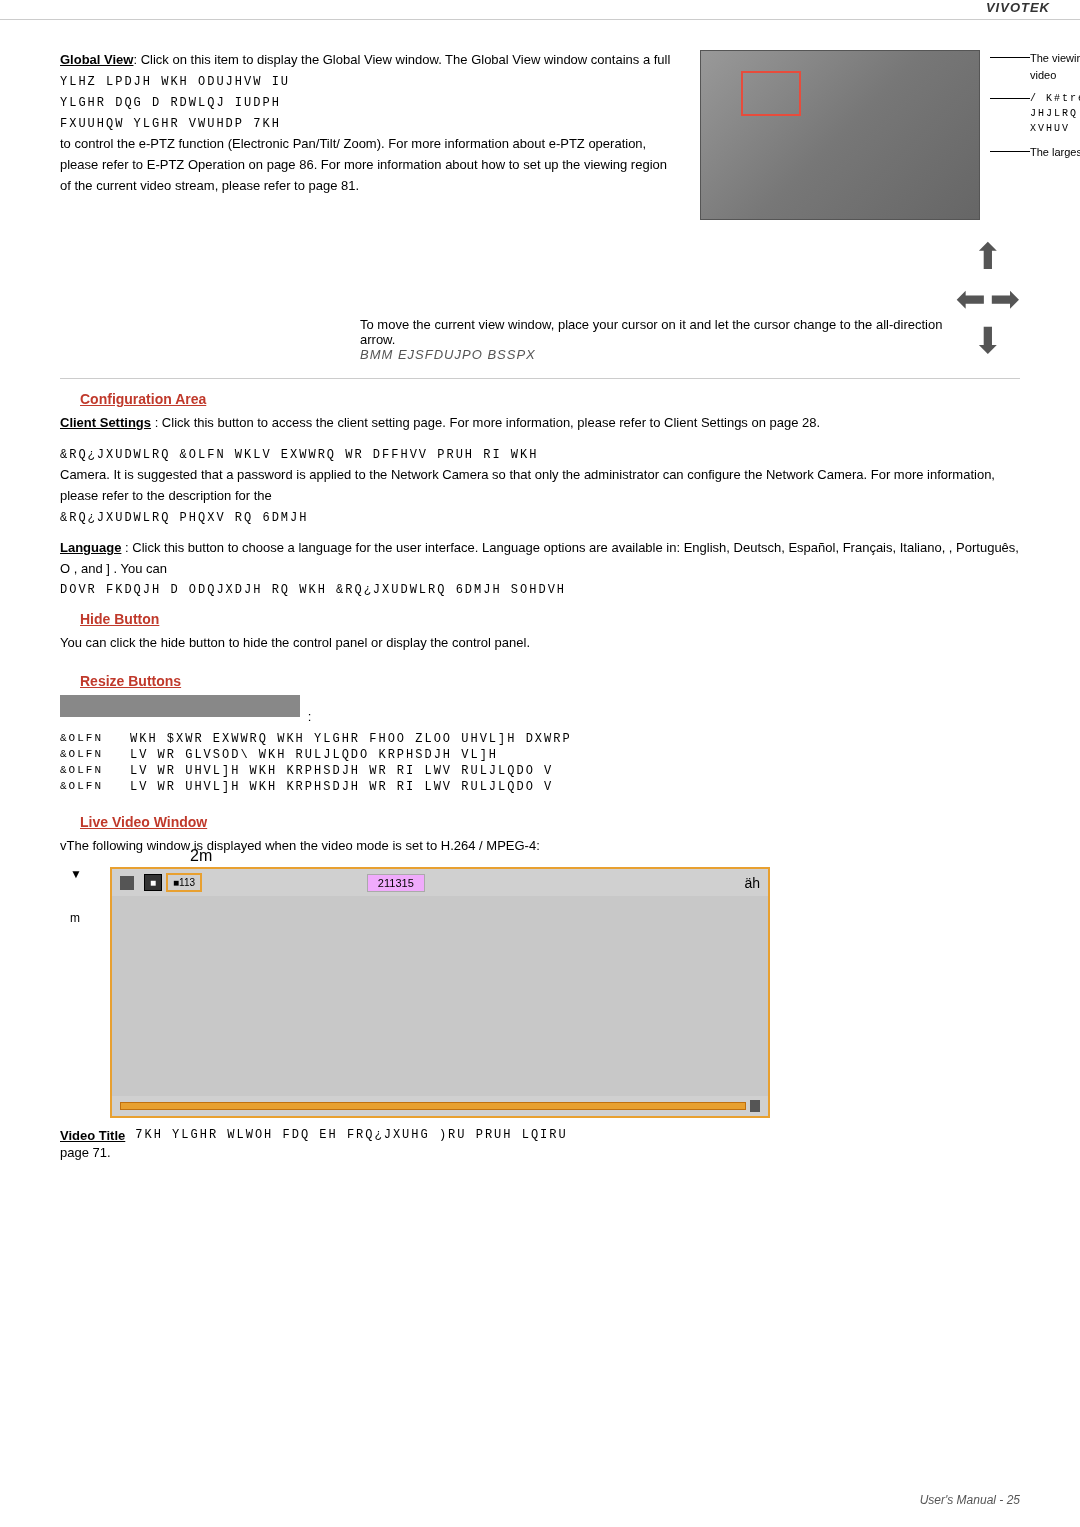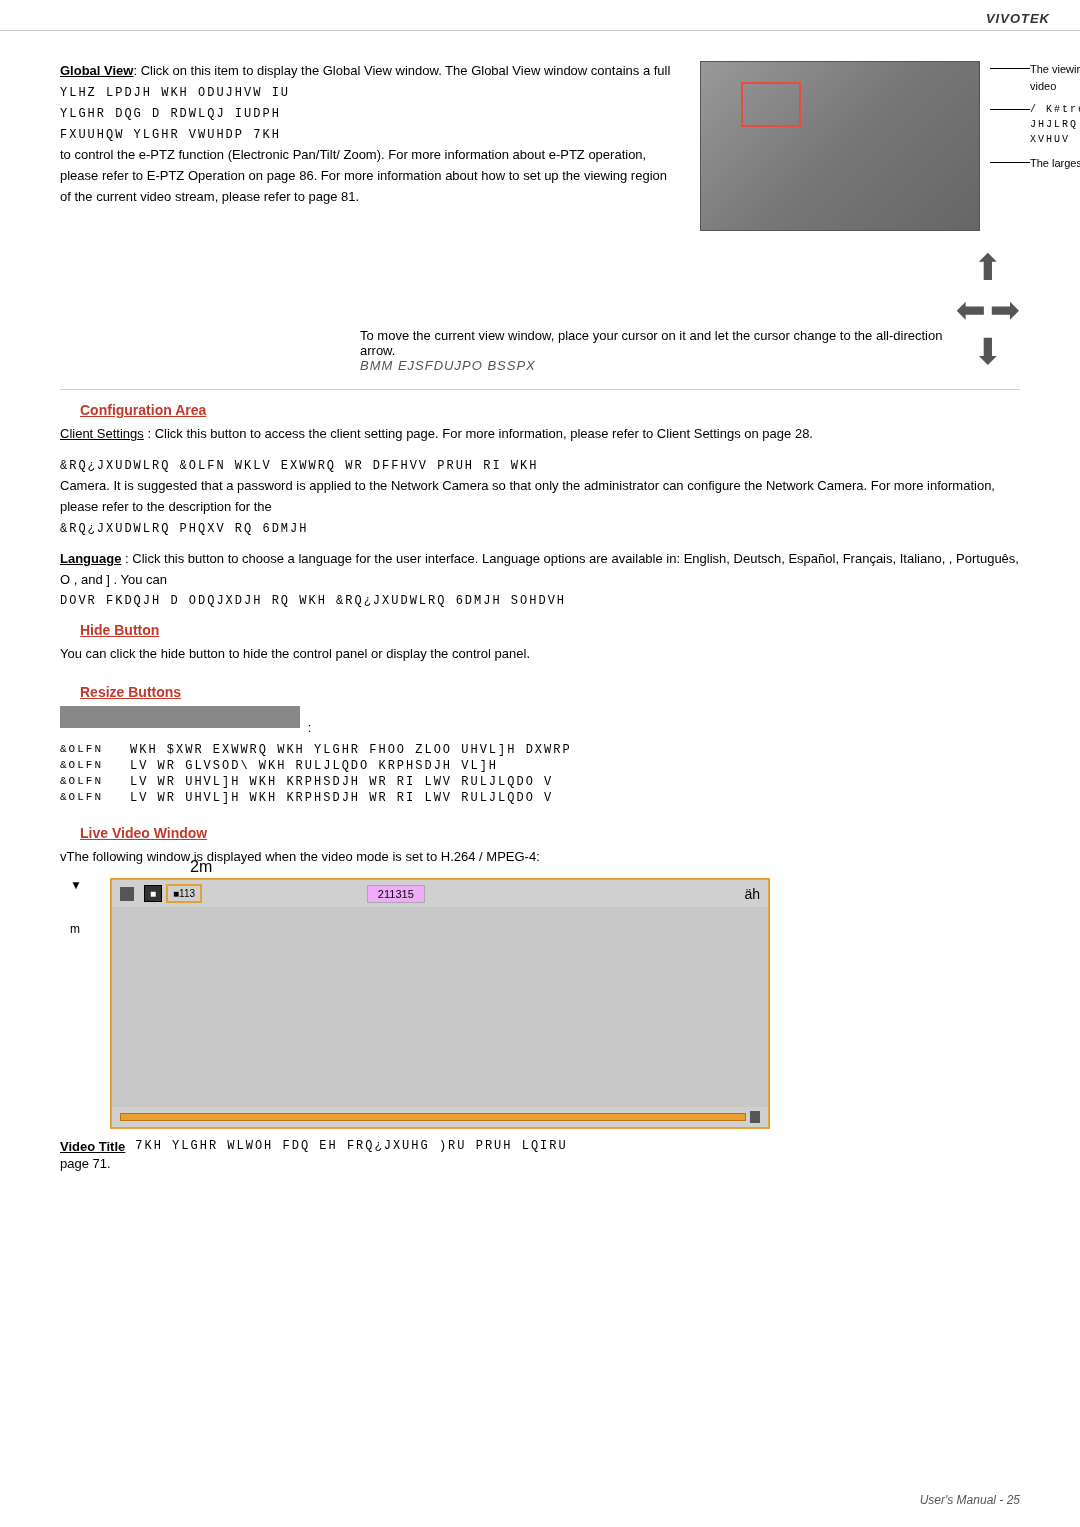--- a/index.html
+++ b/index.html
@@ -16,21 +16,21 @@
       background: #fff;
       margin: 0 auto;
       width: 1080px;
       min-height: 1527px;
       position: relative;
       padding: 0;
     }
     .header {
       display: flex;
       justify-content: flex-end;
-      padding: 11px 30px 4px 0;
+      padding: 0 30px 4px 0;
       border-bottom: 1px solid #ccc;
     }
     .header-brand {
       font-style: italic;
       font-size: 13px;
       font-weight: bold;
       color: #333;
       letter-spacing: 1px;
     }
     .content {
@@ -237,21 +237,21 @@
         <span>⬇</span>
       </div>
     </div>
 
     <hr class="divider">
 
     <div>
       <div class="section-title">Configuration Area</div>
 
       <p class="para">
-        <span class="link-text" style="font-weight:normal;text-align:right;">Client Settings</span>
+        <span class="link-text" style="font-weight:bold;text-align:right;">Client Settings</span>
         <span>: Click this button to access the client setting page. For more information, please refer to Client Settings on page 28.</span>
       </p>
 
       <p class="para">
         <span class="encoded-text">&amp;RQ¿JXUDWLRQ  &amp;OLFN WKLV EXWWRQ WR DFFHVV PRUH RI WKH</span>
         <br>
         <span>Camera. It is suggested that a password is applied to the Network Camera so that only the administrator can configure the Network Camera. For more information, please refer to the description for the</span>
         <br>
         <span class="encoded-text">&amp;RQ¿JXUDWLRQ PHQXV RQ 6DMJH</span>
       </p>

